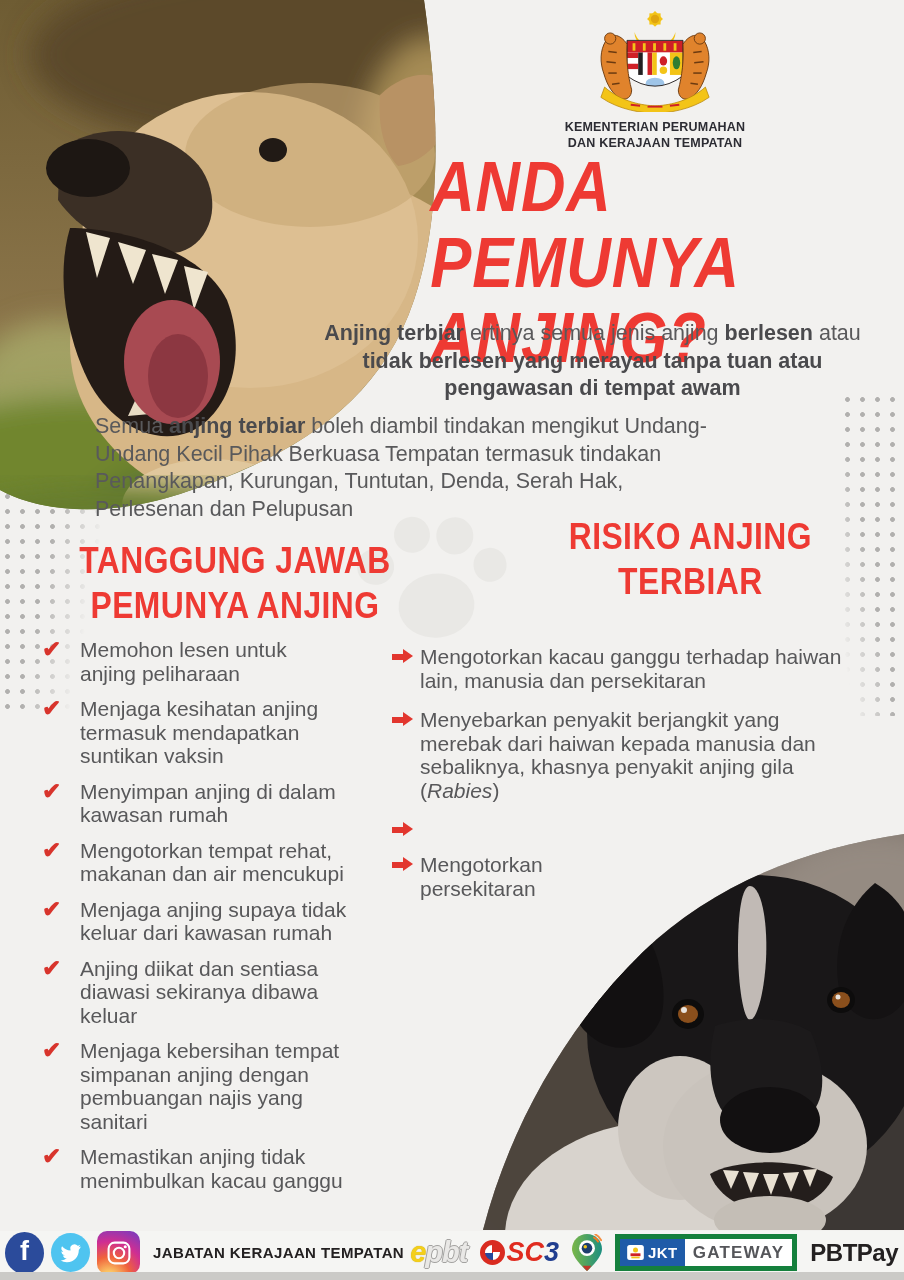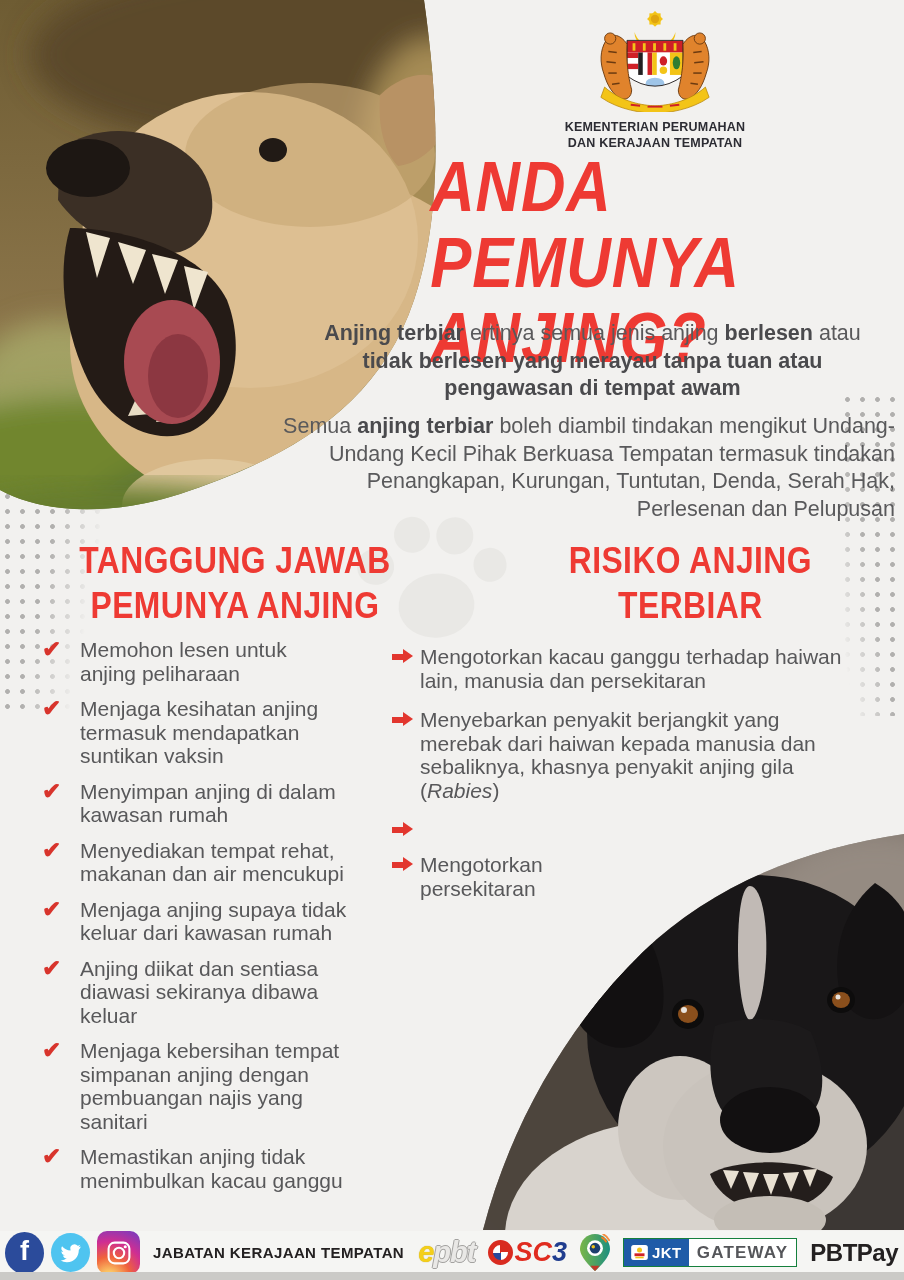--- a/index.html
+++ b/index.html
@@ -37,29 +37,29 @@
   .title{position:absolute;left:400px;top:150px;width:504px;font-style:italic;}
   .title span.inner{display:inline-block;transform:scaleX(.88);transform-origin:center;
     color:#ee3a33;font-weight:700;font-size:70px;line-height:1.08;letter-spacing:1px;
     white-space:pre-line;}
   
   .rich{white-space:pre-line;}
   .b{font-weight:700;color:#4a4a4d;}
   .i{font-style:italic;}
   .p1{position:absolute;left:285px;top:320px;width:615px;text-align:center;
     font-size:21.5px;line-height:1.28;color:#59595b;}
-  .p2{position:absolute;left:95px;top:413px;width:800px;text-align:right;
+  .p2{position:absolute;left:95px;top:413px;width:800px;text-align:left;
     font-size:21.5px;line-height:1.28;color:#59595b;}
   
   .sec-heading{position:absolute;text-align:center;}
   .sec-heading span.inner{display:inline-block;transform:scaleX(.86);transform-origin:center;
     color:#ee3a33;font-weight:700;font-size:37px;line-height:1.22;letter-spacing:.5px;
     white-space:pre-line;}
   .resp-heading{left:50px;top:538px;width:370px;}
-  .risk-heading{left:488px;top:538px;width:404px;}
+  .risk-heading{left:488px;top:514px;width:404px;}
   
   .list{position:absolute;}
   .resp-list{left:42px;top:638px;width:352px;}
   .risk-list{left:392px;top:645px;width:512px;}
   .list-item{display:flex;align-items:flex-start;margin-bottom:12px;}
   .item-text{white-space:pre-line;font-size:21px;line-height:23.5px;color:#58585a;}
   .check-icon{flex:none;width:30px;margin-right:8px;margin-top:0;
     color:#d8342c;font-size:23px;line-height:23px;font-weight:700;}
   .check-icon::before{content:"\2714";}
   .arrow-icon{flex:none;position:relative;width:22px;height:15px;margin-right:6px;margin-top:4px;}
@@ -80,21 +80,21 @@
   .logos{margin-left:auto;display:flex;align-items:center;gap:13px;padding-right:6px;}
   .epbt{font-style:italic;font-weight:700;font-size:29px;letter-spacing:-1px;line-height:1;}
   .epbt .e{color:#f4cf1a;text-shadow:0 0 1px #bb9c06;}
   .epbt .rest{color:#e9e8e6;
     text-shadow:-1px 0 #a3a2a0,1px 0 #a3a2a0,0 -1px #a3a2a0,0 1px #a3a2a0;}
   .osc3{display:flex;align-items:center;font-style:italic;font-weight:700;font-size:27px;line-height:1;}
   .osc-o{width:15px;height:15px;border:5.5px solid #d92b20;border-radius:50%;margin-right:1px;
     background:conic-gradient(#d92b20 0 90deg,#fff 90deg 180deg,#27489c 180deg 270deg,#fff 270deg 360deg);}
   .osc-sc{color:#e02b1f;}
   .osc-3{color:#203d8f;}
-  .jkt-gateway{display:flex;align-items:stretch;border:1px solid #15803d;background:#fff;height:27px;}
+  .jkt-gateway{display:flex;align-items:stretch;border:5px solid #15803d;background:#fff;height:27px;}
   .jkt-seg{display:flex;align-items:center;gap:4px;background:#1f5ba8;padding:0 7px;}
   .jkt-label{color:#fff;font-weight:700;font-size:15px;letter-spacing:.5px;}
   .gateway-seg{display:flex;align-items:center;padding:0 8px;}
   .gateway-label{color:#55565a;font-weight:700;font-size:17px;letter-spacing:1.2px;}
   .pbtpay{font-weight:700;font-size:24px;color:#232021;letter-spacing:-.5px;}
   .bottom-strip{position:absolute;left:0;top:1272px;width:904px;height:8px;background:#cbcac7;z-index:6;}
 </style>
 </head>
 <body>
 
@@ -315,21 +315,21 @@
   </div>
 
   <div class="list-item">
     <span class="check-icon"></span>
     <span class="item-text">Menyimpan anjing di dalam
 kawasan rumah</span>
   </div>
 
   <div class="list-item">
     <span class="check-icon"></span>
-    <span class="item-text">Menyediakan tempat rehat,
+    <span class="item-text">Mengotorkan tempat rehat,
 makanan dan air mencukupi</span>
   </div>
 
   <div class="list-item">
     <span class="check-icon"></span>
     <span class="item-text">Menjaga anjing supaya tidak
 keluar dari kawasan rumah</span>
   </div>
 
   <div class="list-item">

